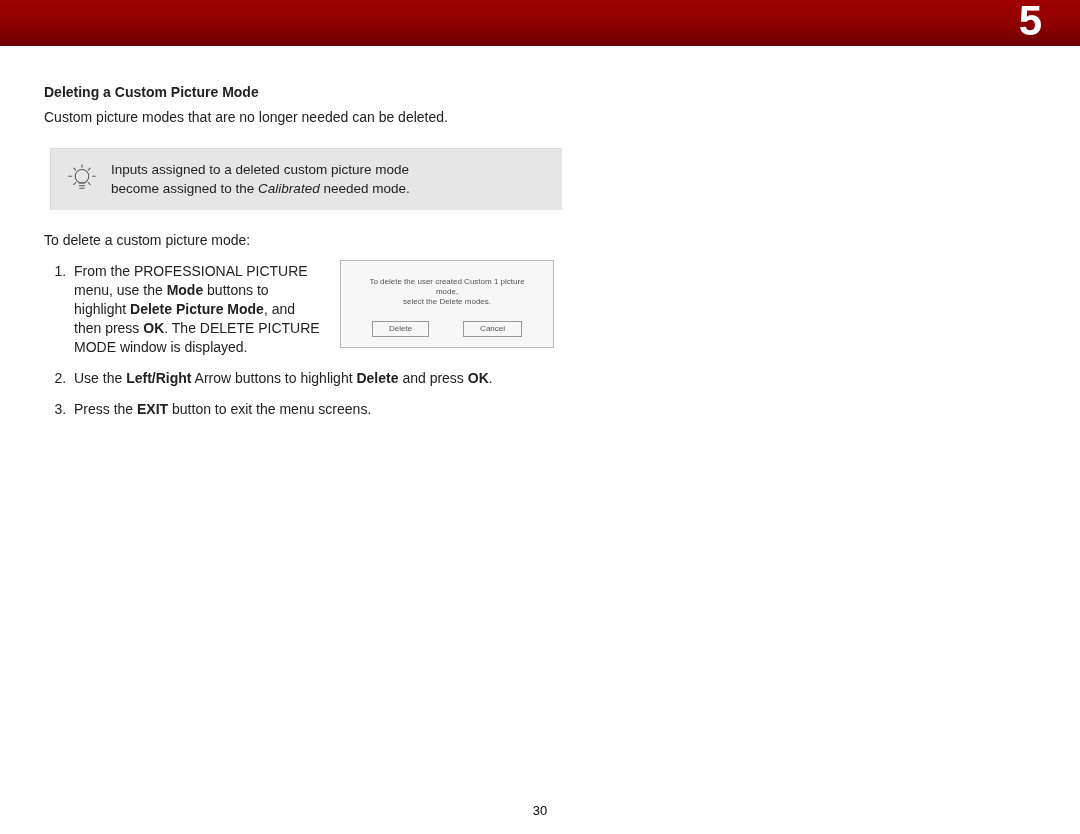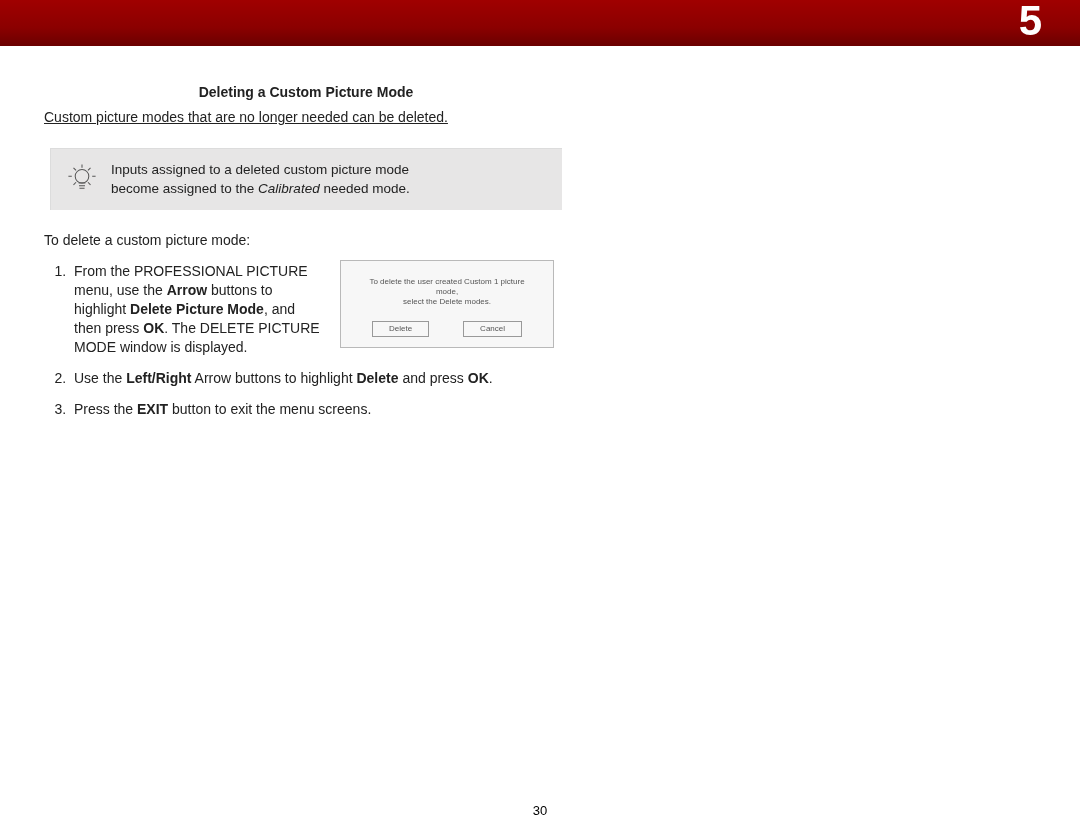--- a/index.html
+++ b/index.html
@@ -22,28 +22,26 @@
   .content {
     padding: 38px 44px 0 44px;
     font-size: 14px;
     color: #222;
   }
   .col-left { width: 524px; }
   .section-head {
     font-weight: 700;
     font-size: 14px;
     margin-bottom: 8px;
-    text-align: center;
   }
   .intro {
     text-align: justify;
     text-align-last: left;
     line-height: 1.3;
     margin-bottom: 22px;
-    text-decoration: underline;
   }
   .tip-box {
     background: #e7e6e6;
     border-left: 1px solid #dcdcdc;
     border-top: 1px solid #dcdcdc;
     padding: 12px 16px 12px 14px;
     display: flex;
     align-items: center;
     gap: 12px;
     margin: 0 6px 22px 6px;
@@ -113,21 +111,21 @@
           <span>become assigned to the </span><em class="it">Calibrated</em><span> needed mode.</span>
         </div>
       </div>
 
       <p class="lead">To delete a custom picture mode:</p>
 
       <ol class="steps">
         <li>
           <div class="step1-wrap">
             <div class="step1-text">
-              <span>From the PROFESSIONAL PICTURE menu, use the </span><strong class="bd">Arrow</strong><span> buttons to highlight </span><strong class="bd">Delete Picture Mode</strong><span>, and then press </span><strong class="bd">OK</strong><span>. The DELETE PICTURE MODE window is displayed.</span>
+              <span>From the PROFESSIONAL PICTURE menu, use the </span><strong class="bd">Mode</strong><span> buttons to highlight </span><strong class="bd">Delete Picture Mode</strong><span>, and then press </span><strong class="bd">OK</strong><span>. The DELETE PICTURE MODE window is displayed.</span>
             </div>
             <div class="dialog">
               <div class="dialog-msg">
                 <span>To delete the user created Custom 1 picture mode,</span><br>
                 <span>select the Delete modes.</span>
               </div>
               <div class="dialog-btns">
                 <span class="dlg-btn">Delete</span>
                 <span class="dlg-btn">Cancel</span>
               </div>

